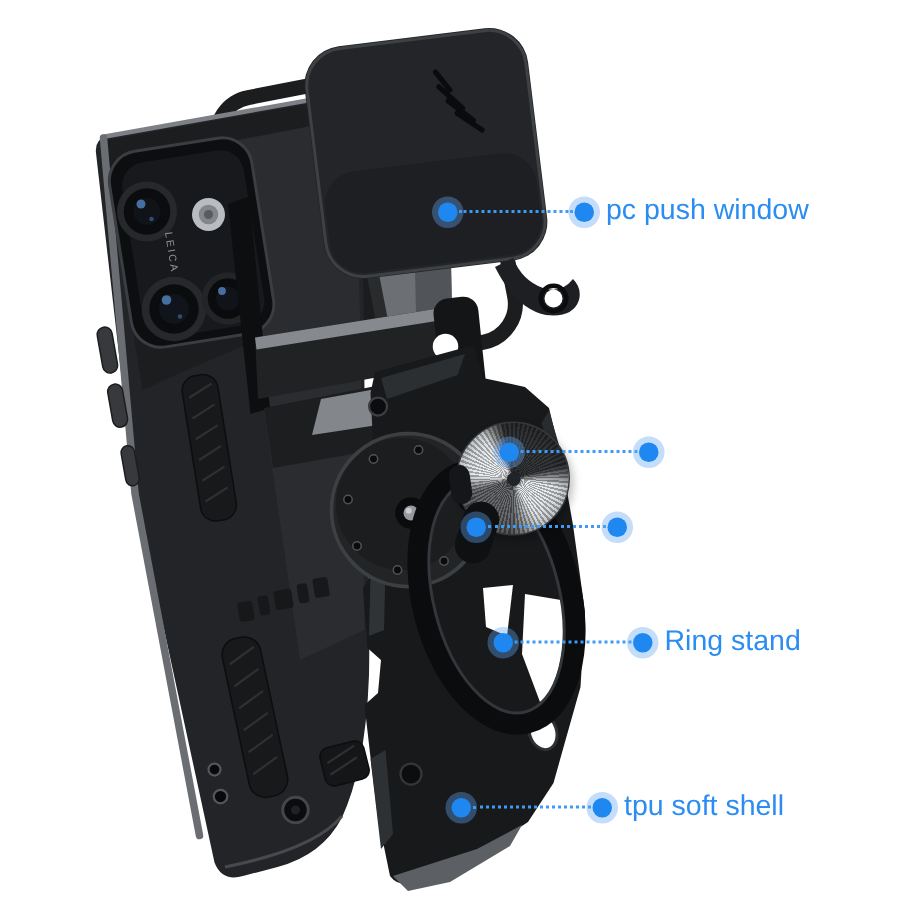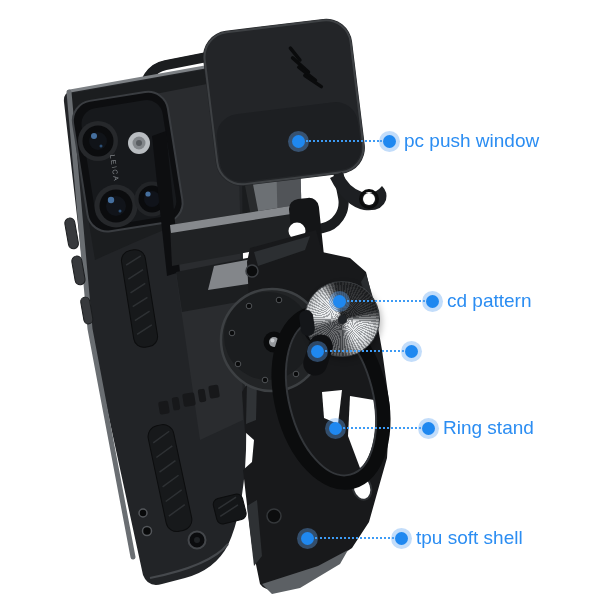--- a/index.html
+++ b/index.html
@@ -232,21 +232,20 @@
 <div class="ann a1">
   <span class="adot"></span>
   <span class="aline"></span>
   <span class="adot"></span>
   <span class="atext">pc push window</span>
 </div>
 <div class="ann a2">
   <span class="adot"></span>
   <span class="aline"></span>
   <span class="adot"></span>
-  <span class="atext">cd pattern</span>
 </div>
 <div class="ann a3">
   <span class="adot"></span>
   <span class="aline"></span>
   <span class="adot"></span>
 </div>
 <div class="ann a4">
   <span class="adot"></span>
   <span class="aline"></span>
   <span class="adot"></span>

